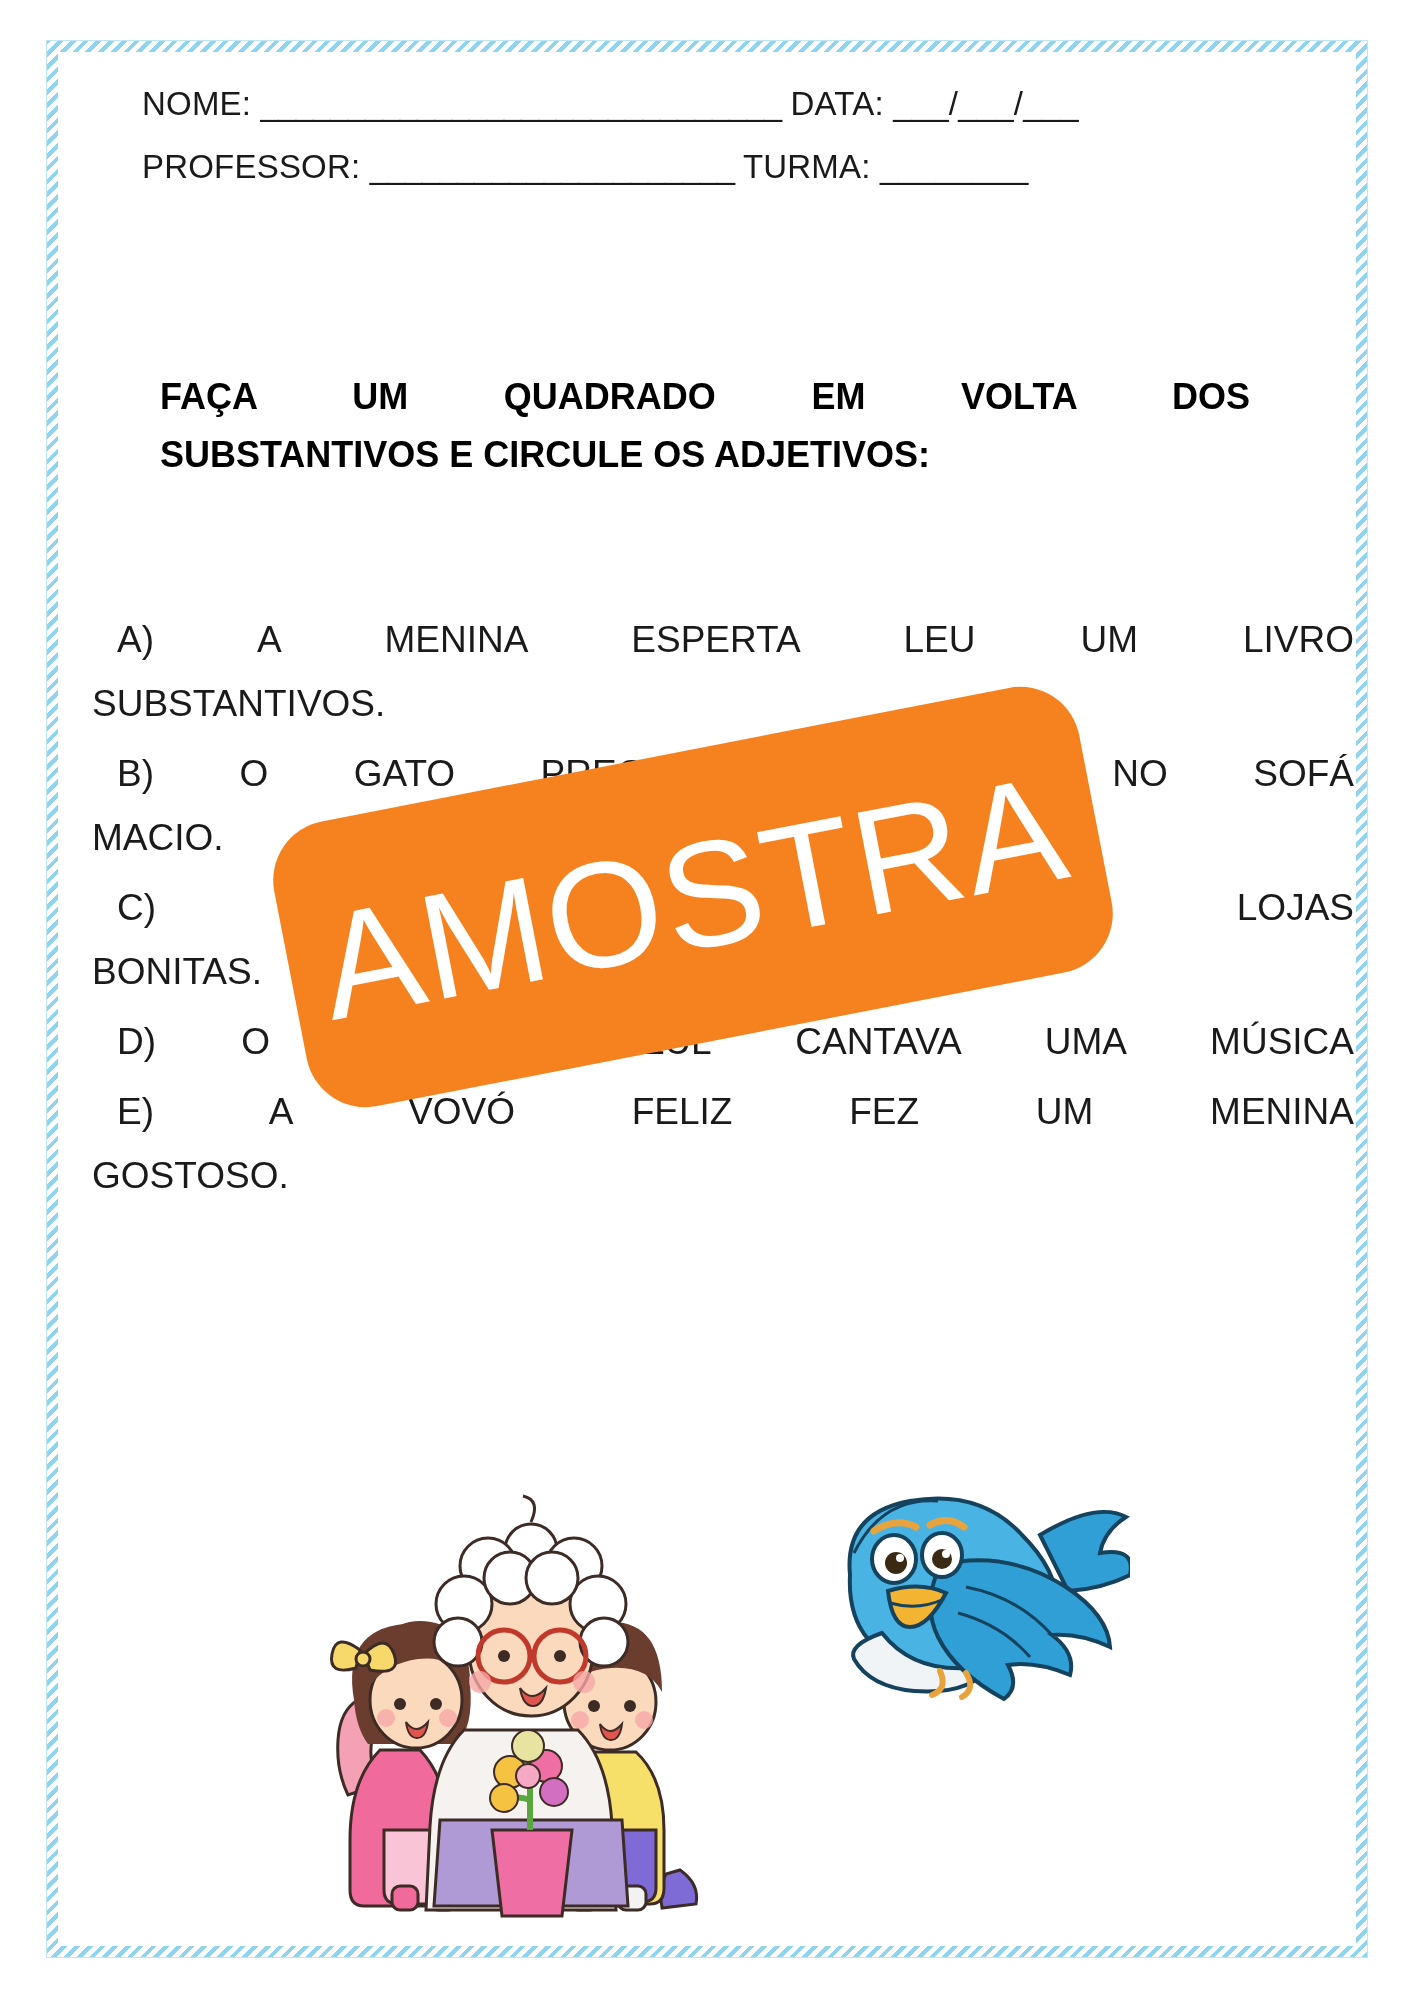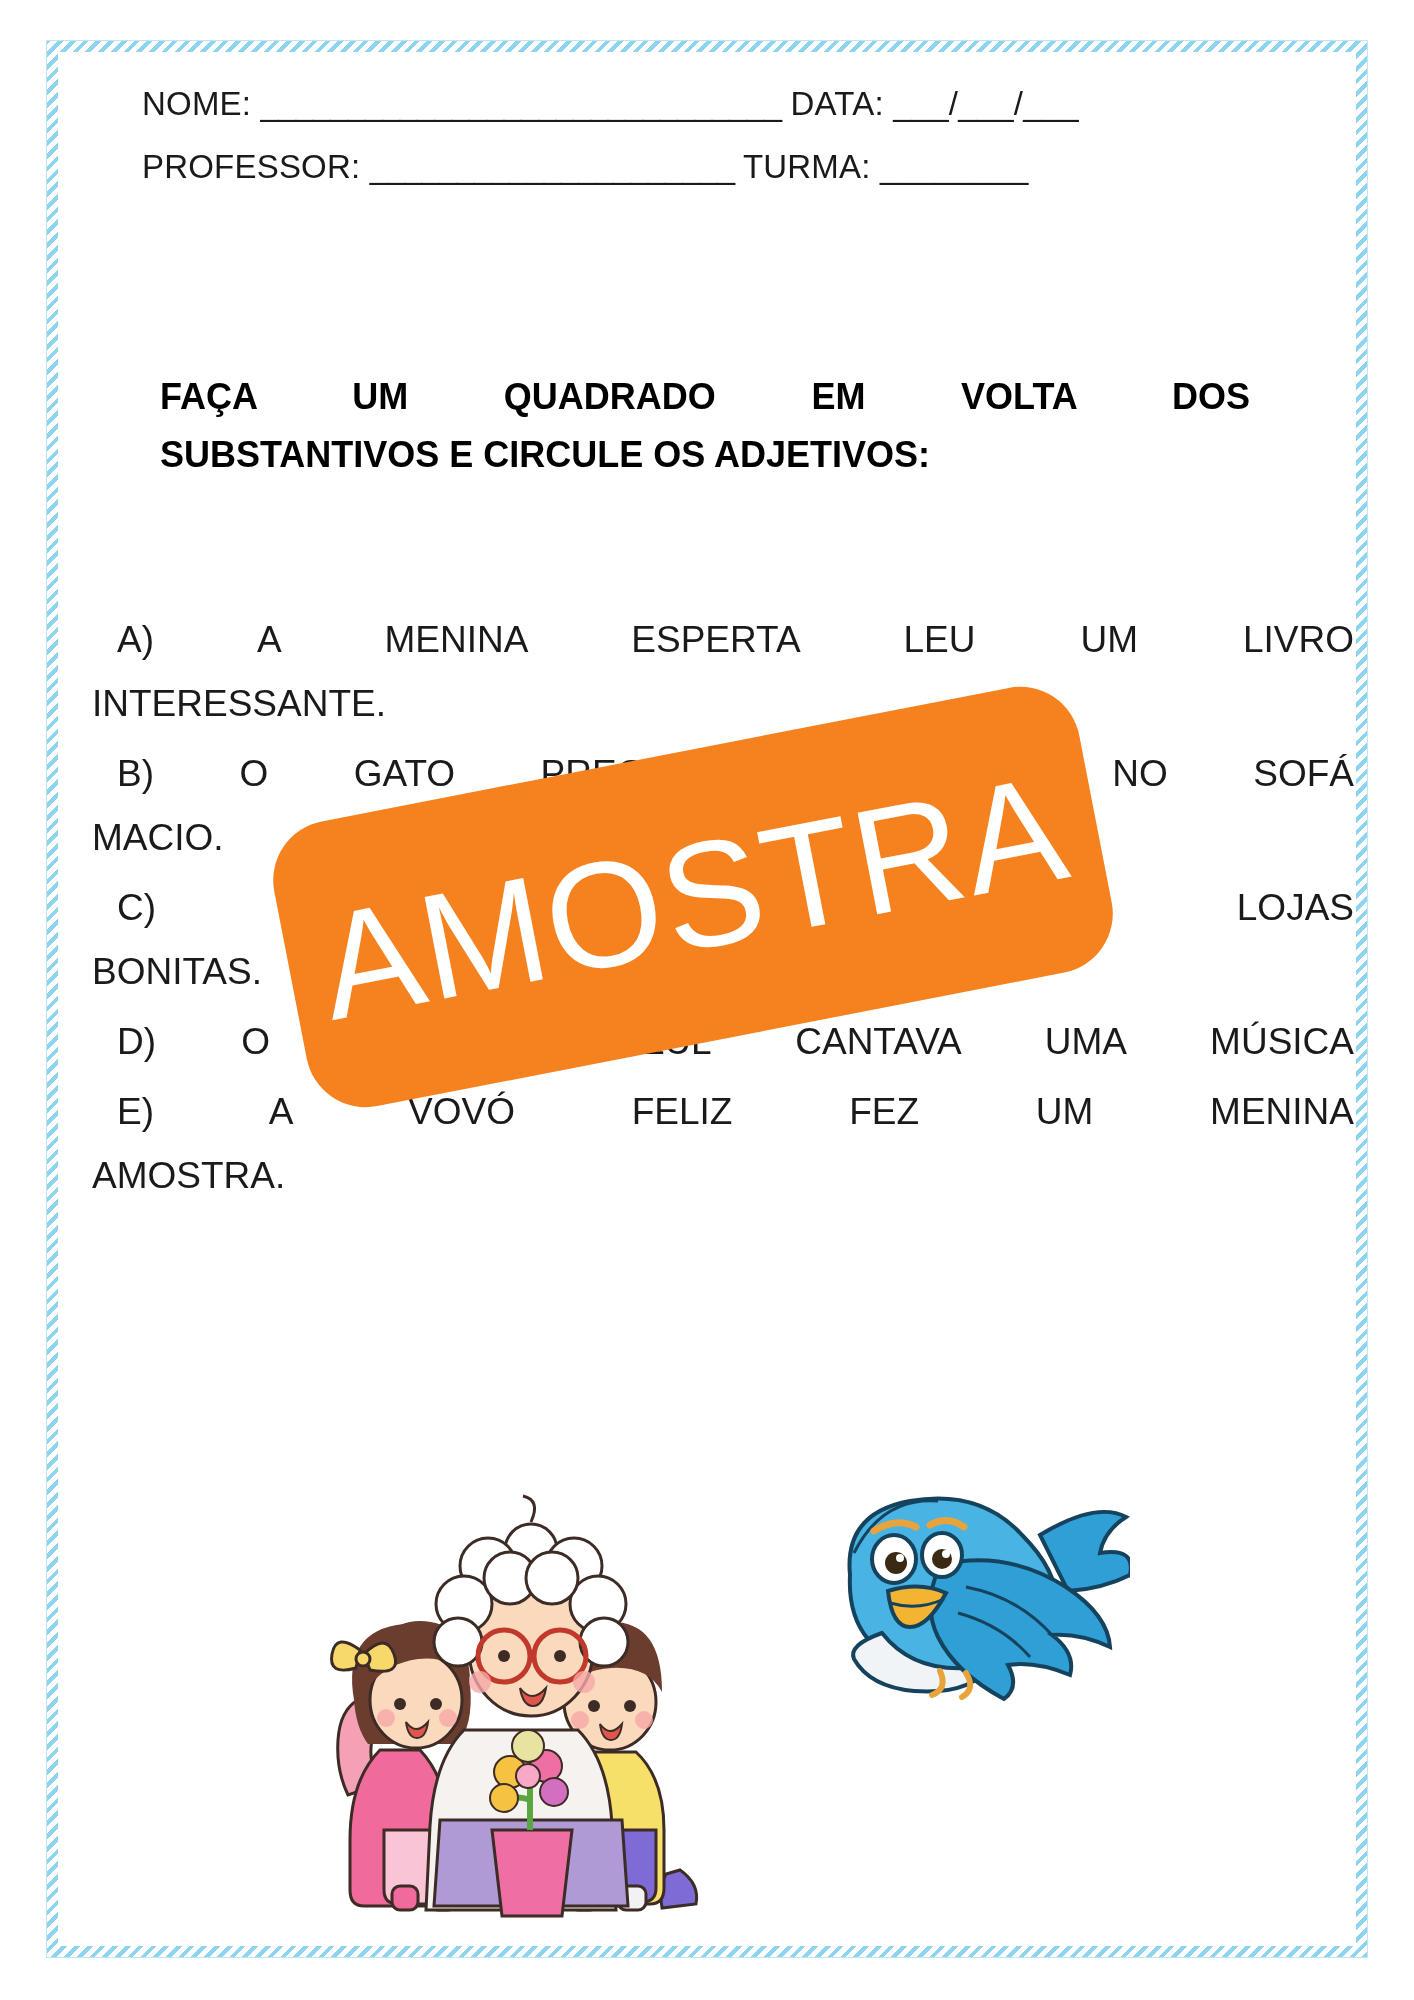--- a/index.html
+++ b/index.html
@@ -183,40 +183,40 @@
 
   <div class="instruction">
     <span class="line-1">FAÇA UM QUADRADO EM VOLTA DOS</span>
     <span class="line-2">SUBSTANTIVOS E CIRCULE OS ADJETIVOS:</span>
   </div>
 
   <div class="questions">
 
     <div class="q-item">
       <span class="jline">A) A MENINA ESPERTA LEU UM LIVRO</span>
-      <span class="lastline">INTERESSANTE.</span>
+      <span class="lastline">SUBSTANTIVOS.</span>
     </div>
 
     <div class="q-item">
       <span class="jline">B) O GATO PREGUICOSO DORMIU NO SOFÁ</span>
       <span class="lastline">MACIO.</span>
     </div>
 
     <div class="q-item">
       <span class="jline">C) A CIDADE GRANDE TEM LOJAS</span>
       <span class="lastline">BONITAS.</span>
     </div>
 
     <div class="q-item">
       <span class="jline">D) O PÁSSARO AZUL CANTAVA UMA MÚSICA</span>
     </div>
 
     <div class="q-item">
       <span class="jline">E) A VOVÓ FELIZ FEZ UM MENINA</span>
-      <span class="lastline">AMOSTRA.</span>
+      <span class="lastline">GOSTOSO.</span>
     </div>
 
   </div>
 
   <div class="illus-grandma">
     <svg viewBox="0 0 470 520" width="470" height="520" xmlns="http://www.w3.org/2000/svg">
 
       <g>
         <path d="M70 300 q-18 10 -20 40 q-2 30 10 55 l30 -10 q-10 -25 -6 -45 z" fill="#f4a0b5" stroke="#3d2b25" stroke-width="3"></path>
         <path d="M92 350 q-30 30 -30 90 l0 50 q0 16 14 16 l70 0 q14 0 14 -16 l0 -60 q0 -50 -28 -80 z" fill="#f06a9b" stroke="#3d2b25" stroke-width="3"></path>

